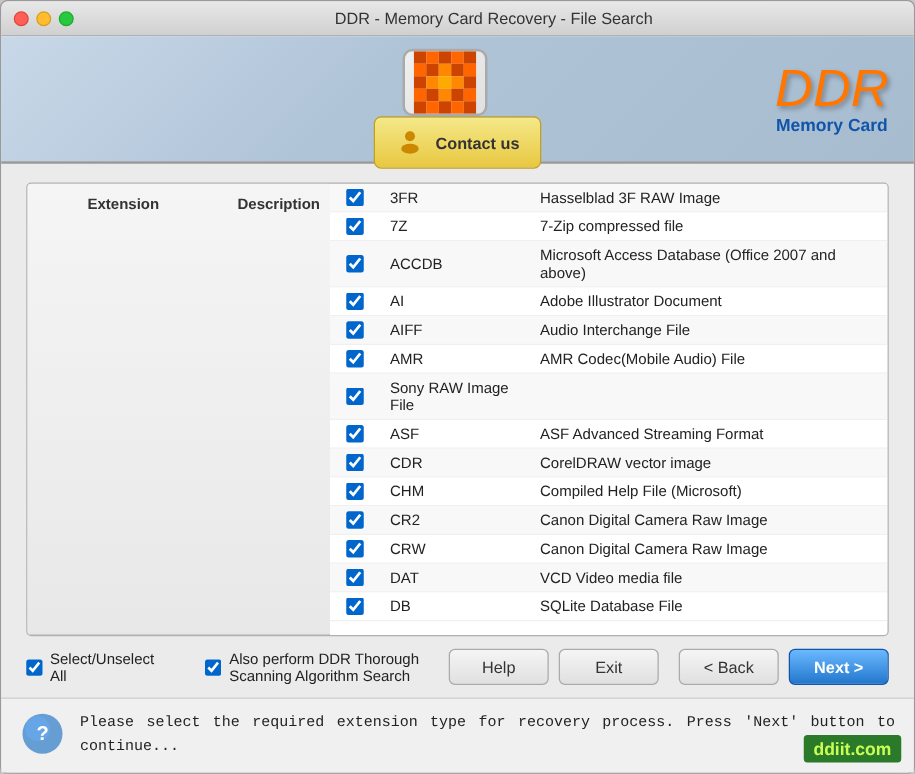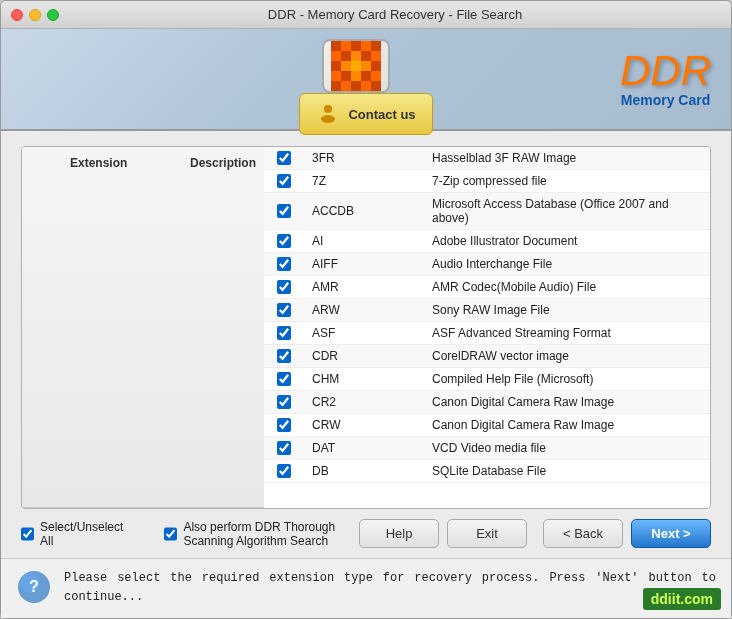--- a/index.html
+++ b/index.html
@@ -388,21 +388,20 @@
       <div class="table-cell checkbox-cell">
         <input type="checkbox" checked="" style="">
       </div>
       <div class="table-cell">AMR</div>
       <div class="table-cell">AMR Codec(Mobile Audio) File</div>
     </div>
           <div class="table-row">
       <div class="table-cell checkbox-cell">
         <input type="checkbox" checked="" style="">
       </div>
-      <div class="table-cell">ARW</div>
       <div class="table-cell">Sony RAW Image File</div>
     </div>
           <div class="table-row">
       <div class="table-cell checkbox-cell">
         <input type="checkbox" checked="" style="">
       </div>
       <div class="table-cell">ASF</div>
       <div class="table-cell">ASF Advanced Streaming Format</div>
     </div>
           <div class="table-row">

